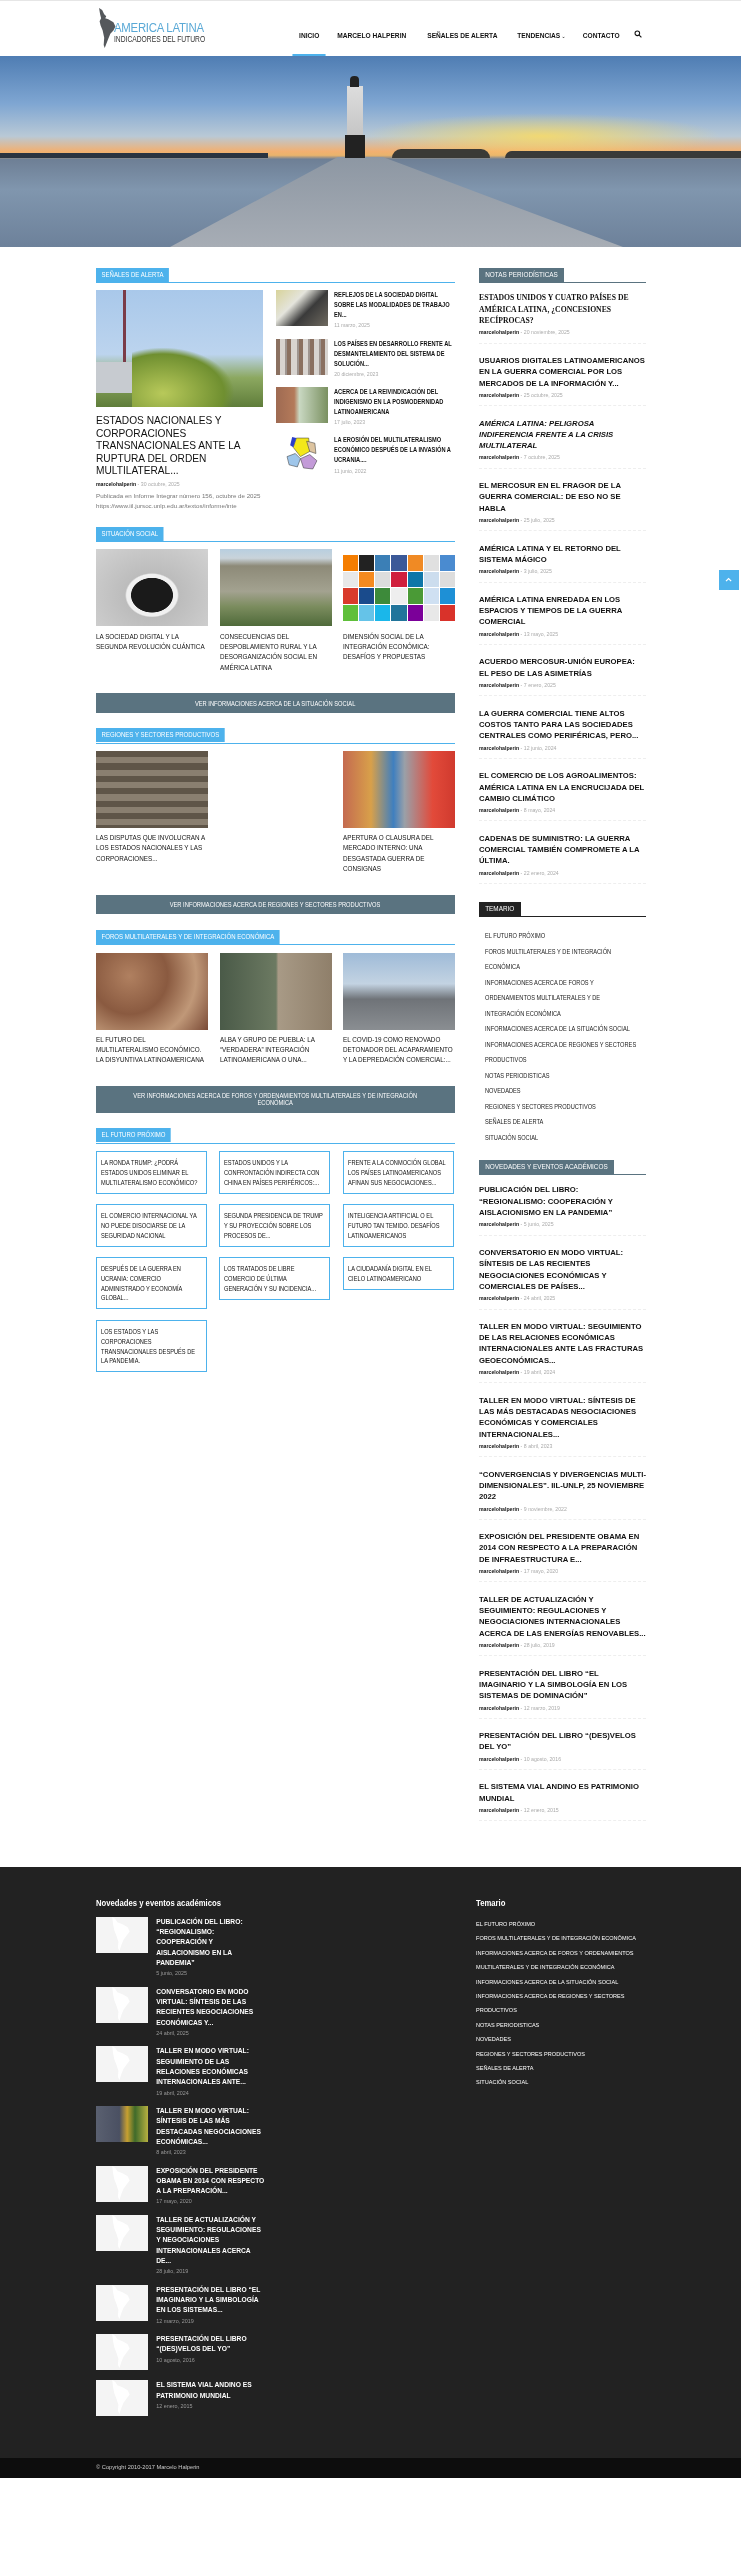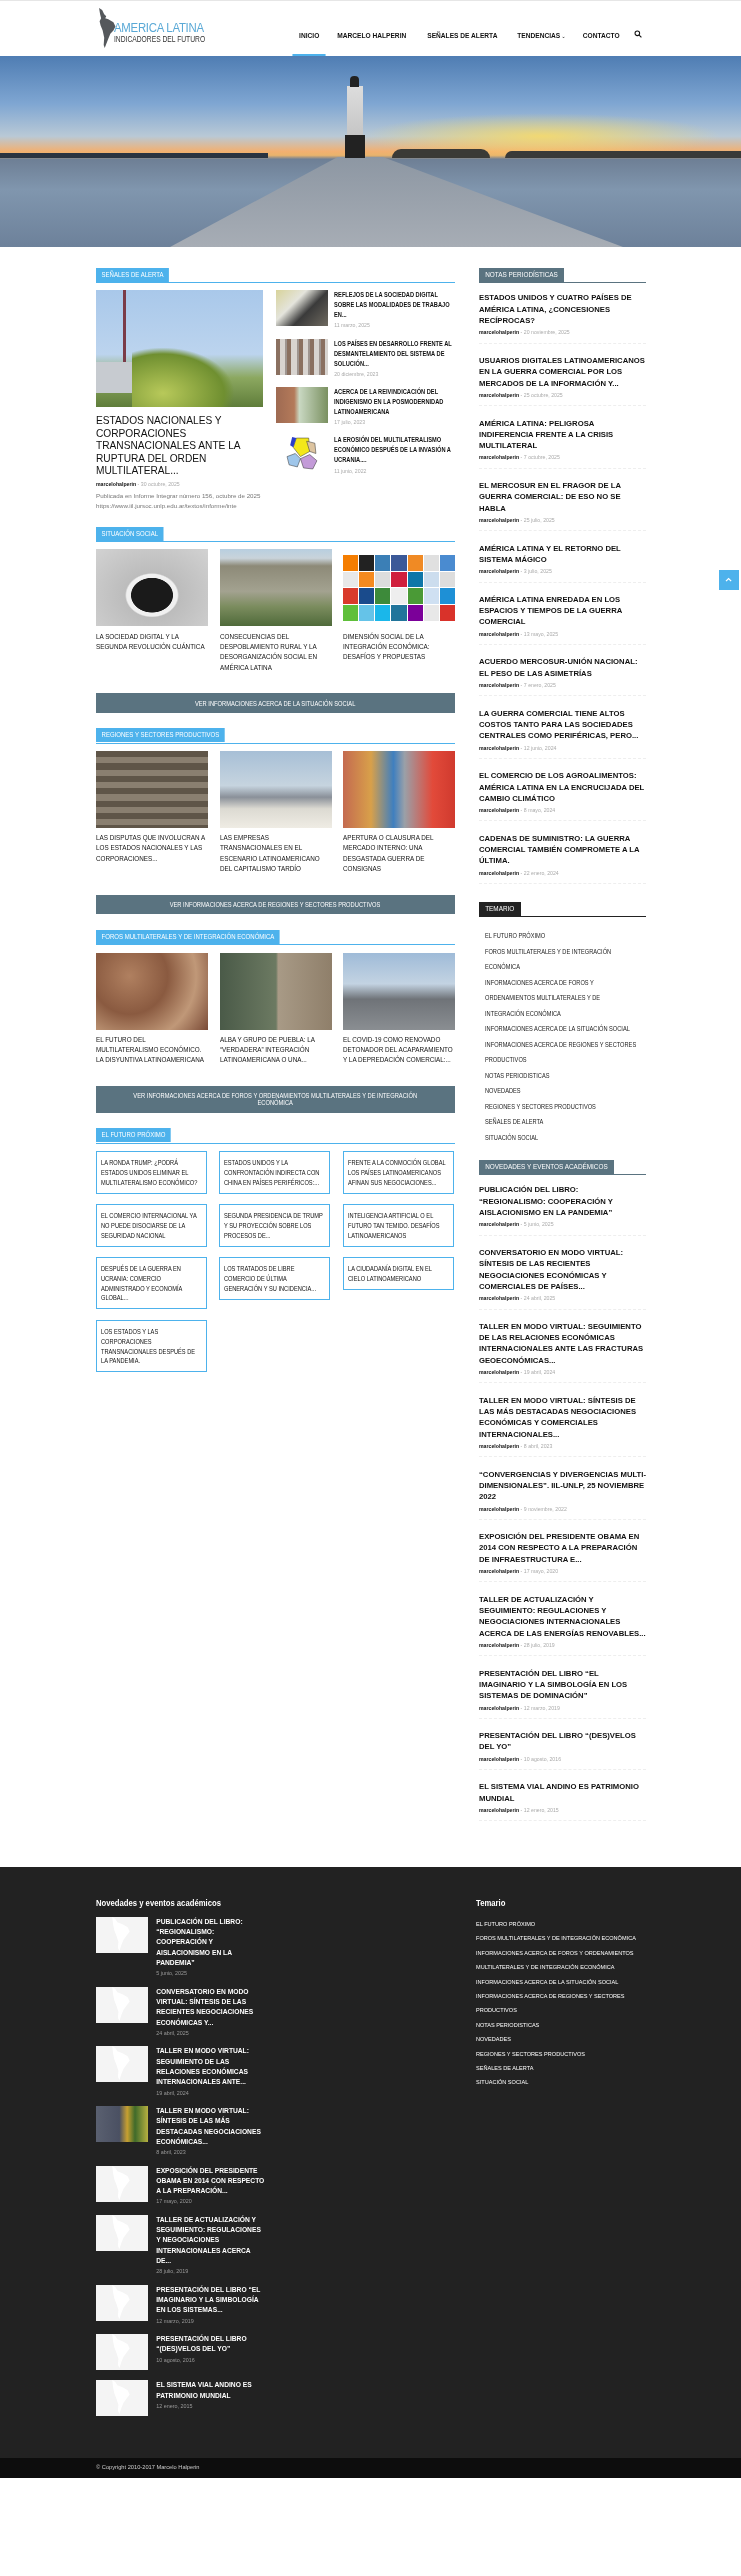--- a/index.html
+++ b/index.html
@@ -260,24 +260,20 @@
     </section>
 
     <section>
       <div class="block-title"><span>REGIONES Y SECTORES PRODUCTIVOS</span></div>
       <div class="grid3">
         <div class="card">
           <a class="card-img" style="display:block;background:repeating-linear-gradient(180deg,#5f5548 0 6.2px,#8a7f70 6.2px 12.4px)"></a>
           <a class="card-title" style="display:block">LAS DISPUTAS QUE INVOLUCRAN A LOS ESTADOS NACIONALES Y LAS CORPORACIONES...</a>
         </div>
         <div class="card">
-          <a class="card-img" style="display:block;background:linear-gradient(180deg,#a7bfd6 0%,#c6d4df 45%,#8a9099 60%,#dcdad2 75%,#efece4 100%)"></a>
-          <a class="card-title" style="display:block">LAS EMPRESAS TRANSNACIONALES EN EL ESCENARIO LATINOAMERICANO DEL CAPITALISMO TARDÍO</a>
-        </div>
-        <div class="card">
           <a class="card-img" style="display:block;background:linear-gradient(90deg,#c46a50 0%,#d8a04a 25%,#3f7fbf 45%,#9aa0a8 55%,#e24a3a 80%,#d03a2e 100%)"></a>
           <a class="card-title" style="display:block">APERTURA O CLAUSURA DEL MERCADO INTERNO: UNA DESGASTADA GUERRA DE CONSIGNAS</a>
         </div>
       </div>
       <a class="more-btn"><span>VER INFORMACIONES ACERCA DE REGIONES Y SECTORES PRODUCTIVOS</span></a>
     </section>
 
     <section>
       <div class="block-title"><span>FOROS MULTILATERALES Y DE INTEGRACIÓN ECONÓMICA</span></div>
       <div class="grid3">
@@ -332,45 +328,45 @@
           </a>
       </div>
     </section>
   </div>
 
   <aside class="col-right">
     <section>
       <div class="block-title slate"><span>NOTAS PERIODÍSTICAS</span></div>
       <div id="notas-list">
           <div class="npost">
-            <a class="npost-title" style="display: block;">ESTADOS UNIDOS Y CUATRO PAÍSES DE AMÉRICA LATINA, ¿CONCESIONES RECÍPROCAS?</a>
+            <a class="npost-title" style="display: block; font-family: Liberation Serif, serif;">ESTADOS UNIDOS Y CUATRO PAÍSES DE AMÉRICA LATINA, ¿CONCESIONES RECÍPROCAS?</a>
             <div class="meta"><a class="author">marcelohalperin</a><span class="sep">-</span><span class="date">20 noviembre, 2025</span></div>
           </div>
           <div class="npost">
             <a class="npost-title" style="display: block;">USUARIOS DIGITALES LATINOAMERICANOS EN LA GUERRA COMERCIAL POR LOS MERCADOS DE LA INFORMACIÓN Y...</a>
             <div class="meta"><a class="author">marcelohalperin</a><span class="sep">-</span><span class="date">25 octubre, 2025</span></div>
           </div>
           <div class="npost">
-            <a class="npost-title" style="display: block;">AMÉRICA LATINA: PELIGROSA INDIFERENCIA FRENTE A LA CRISIS MULTILATERAL</a>
+            <a class="npost-title" style="display: block; font-style: italic;">AMÉRICA LATINA: PELIGROSA INDIFERENCIA FRENTE A LA CRISIS MULTILATERAL</a>
             <div class="meta"><a class="author">marcelohalperin</a><span class="sep">-</span><span class="date">7 octubre, 2025</span></div>
           </div>
           <div class="npost">
             <a class="npost-title" style="display: block;">EL MERCOSUR EN EL FRAGOR DE LA GUERRA COMERCIAL: DE ESO NO SE HABLA</a>
             <div class="meta"><a class="author">marcelohalperin</a><span class="sep">-</span><span class="date">25 julio, 2025</span></div>
           </div>
           <div class="npost">
             <a class="npost-title" style="display: block;">AMÉRICA LATINA Y EL RETORNO DEL SISTEMA MÁGICO</a>
             <div class="meta"><a class="author">marcelohalperin</a><span class="sep">-</span><span class="date">3 julio, 2025</span></div>
           </div>
           <div class="npost">
             <a class="npost-title" style="display: block;">AMÉRICA LATINA ENREDADA EN LOS ESPACIOS Y TIEMPOS DE LA GUERRA COMERCIAL</a>
             <div class="meta"><a class="author">marcelohalperin</a><span class="sep">-</span><span class="date">13 mayo, 2025</span></div>
           </div>
           <div class="npost">
-            <a class="npost-title" style="display: block;">ACUERDO MERCOSUR-UNIÓN NACIONAL: EL PESO DE LAS ASIMETRÍAS</a>
+            <a class="npost-title" style="display: block;">ACUERDO MERCOSUR-UNIÓN EUROPEA: EL PESO DE LAS ASIMETRÍAS</a>
             <div class="meta"><a class="author">marcelohalperin</a><span class="sep">-</span><span class="date">7 enero, 2025</span></div>
           </div>
           <div class="npost">
             <a class="npost-title" style="display: block;">LA GUERRA COMERCIAL TIENE ALTOS COSTOS TANTO PARA LAS SOCIEDADES CENTRALES COMO PERIFÉRICAS, PERO...</a>
             <div class="meta"><a class="author">marcelohalperin</a><span class="sep">-</span><span class="date">12 junio, 2024</span></div>
           </div>
           <div class="npost">
             <a class="npost-title" style="display: block;">EL COMERCIO DE LOS AGROALIMENTOS: AMÉRICA LATINA EN LA ENCRUCIJADA DEL CAMBIO CLIMÁTICO</a>
             <div class="meta"><a class="author">marcelohalperin</a><span class="sep">-</span><span class="date">8 mayo, 2024</span></div>
           </div>

